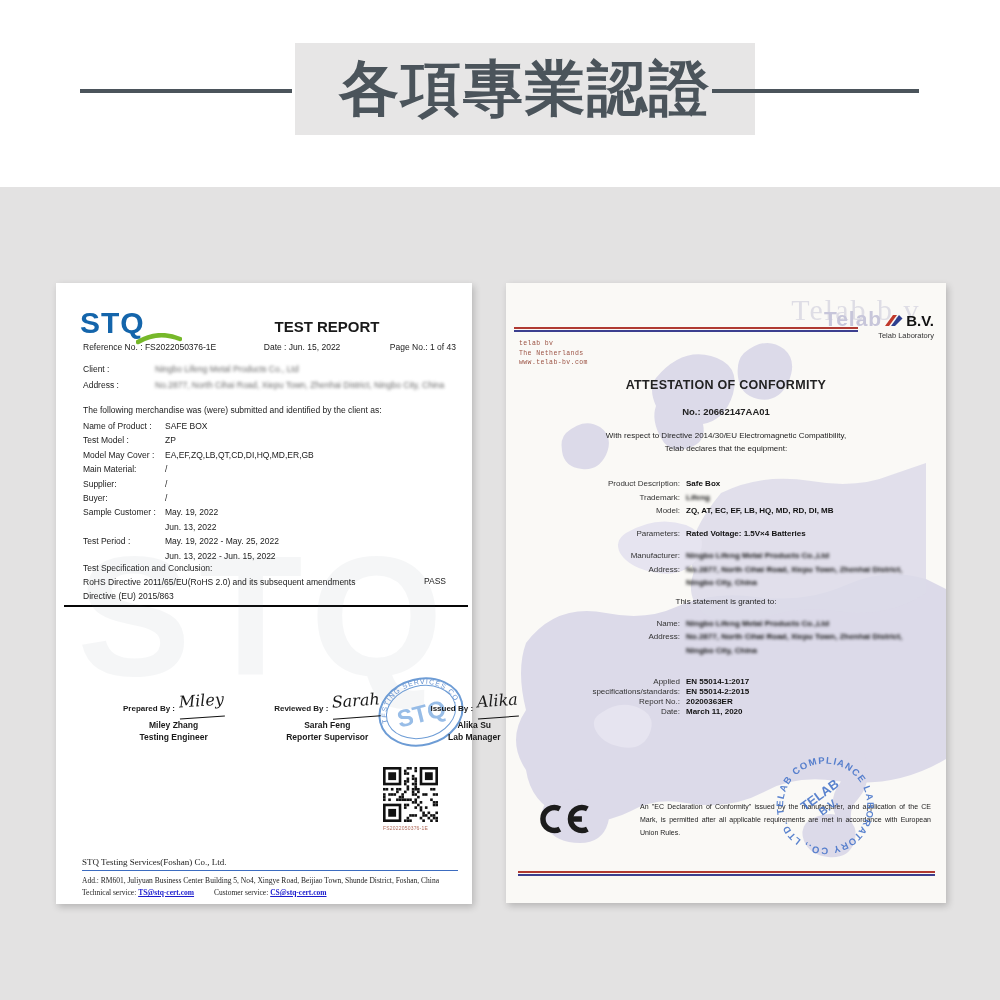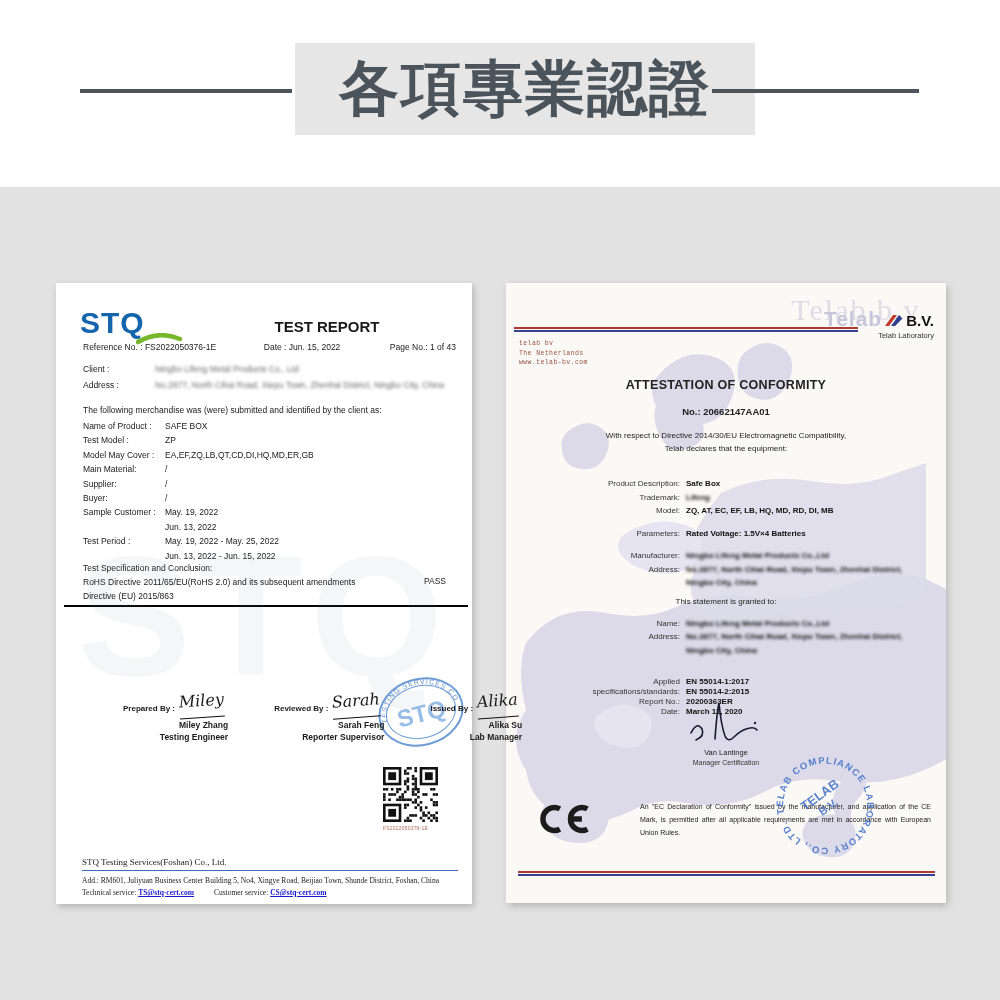--- a/index.html
+++ b/index.html
@@ -45,21 +45,21 @@
   .lc-conc .cline{line-height:14px;}
   .lc-conc .pass{position:absolute;right:10px;top:1px;}
   .lc-hr{border-top:2.5px solid #060606;margin:2px 4px 0 8px;}
   .lc-signs{position:absolute;left:24px;right:8px;top:408px;display:flex;}
   .sig-col{flex:1;position:relative;padding:0 3px;}
   .sig-top{display:flex;align-items:flex-end;margin-left:40px;}
   .sig-label{font-weight:bold;font-size:8px;white-space:nowrap;padding-bottom:5px;}
   .sig-script{flex:1;border-bottom:1.5px solid #111;text-align:center;height:26px;margin:0 4px;
               font-family:"DejaVu Serif","Liberation Serif",serif;font-style:italic;font-size:16px;
               transform:rotate(-4deg);}
-  .sig-sub{text-align:right;margin-left:36px;font-weight:bold;line-height:11.5px;padding-top:2px;}
+  .sig-sub{text-align:center;margin-left:36px;font-weight:bold;line-height:11.5px;padding-top:2px;}
   .lc-stamp{position:absolute;right:6px;top:392px;opacity:.88;transform:rotate(-14deg);z-index:0;}
   .sig-col,.lc-signs .sig-sub{z-index:1;}
   .lc-qr{position:absolute;left:327px;top:484px;text-align:left;}
   .lc-qr .qcap{font-size:5px;color:#b06a5a;margin-top:1px;letter-spacing:.2px;}
   .lc-footer{position:absolute;left:26px;right:14px;bottom:5px;
              font-family:"Liberation Serif","DejaVu Serif",serif;font-size:7.5px;color:#222;}
   .lc-footer .company{font-size:9px;line-height:12px;}
   .lc-footer .blue-rule{border-top:1.5px solid #3c6cc0;margin:2px 0 4px 0;}
   .lc-footer .addr{line-height:11px;}
   .lc-footer .telrow{display:flex;line-height:12px;}
@@ -480,28 +480,20 @@
           <span class="rlabel">Report No.:</span>
           <span class="rval">20200363ER</span>
         </div>
       <div class="rrow" style="line-height:10px;margin-top:0;">
           <span class="rlabel">Date:</span>
           <span class="rval">March 11, 2020</span>
         </div>
     </div>
   </div>
 
-  <div class="rc-sign">
-    <svg width="90" height="48" viewBox="0 0 90 48">
-      <path d="M10 36 q6 -12 11 -4 q3 7 -6 11 M34 42 q2 -28 4 -36 q2 22 6 33 q3 7 9 1 q8 -8 16 -9 q5 -1 7 2" stroke="#1a1a2e" stroke-width="1.6" fill="none" stroke-linecap="round"></path>
-      <circle cx="74" cy="26" r="1.2" fill="#1a1a2e"></circle>
-    </svg>
-    <div class="sname">Van Lantinge</div>
-    <div class="srole">Manager Certification</div>
-  </div>
 
   <svg class="rc-ce" width="56" height="32" viewBox="0 0 122 66">
     <path d="M52 11 A25 25 0 1 0 52 55" fill="none" stroke="#1c1c1c" stroke-width="12"></path>
     <path d="M112 11 A25 25 0 1 0 112 55" fill="none" stroke="#1c1c1c" stroke-width="12"></path>
     <path d="M70 33 H100" stroke="#1c1c1c" stroke-width="12"></path>
   </svg>
 
   <div class="rc-decl">An "EC Declaration of Conformity" issued by the manufacturer, and application of the CE Mark, is permitted after all applicable requirements are met in accordance with European Union Rules.</div>
 
   <svg class="rc-stamp" width="112" height="112" viewBox="0 0 112 112" xmlns="http://www.w3.org/2000/svg" xmlns:xlink="http://www.w3.org/1999/xlink">

